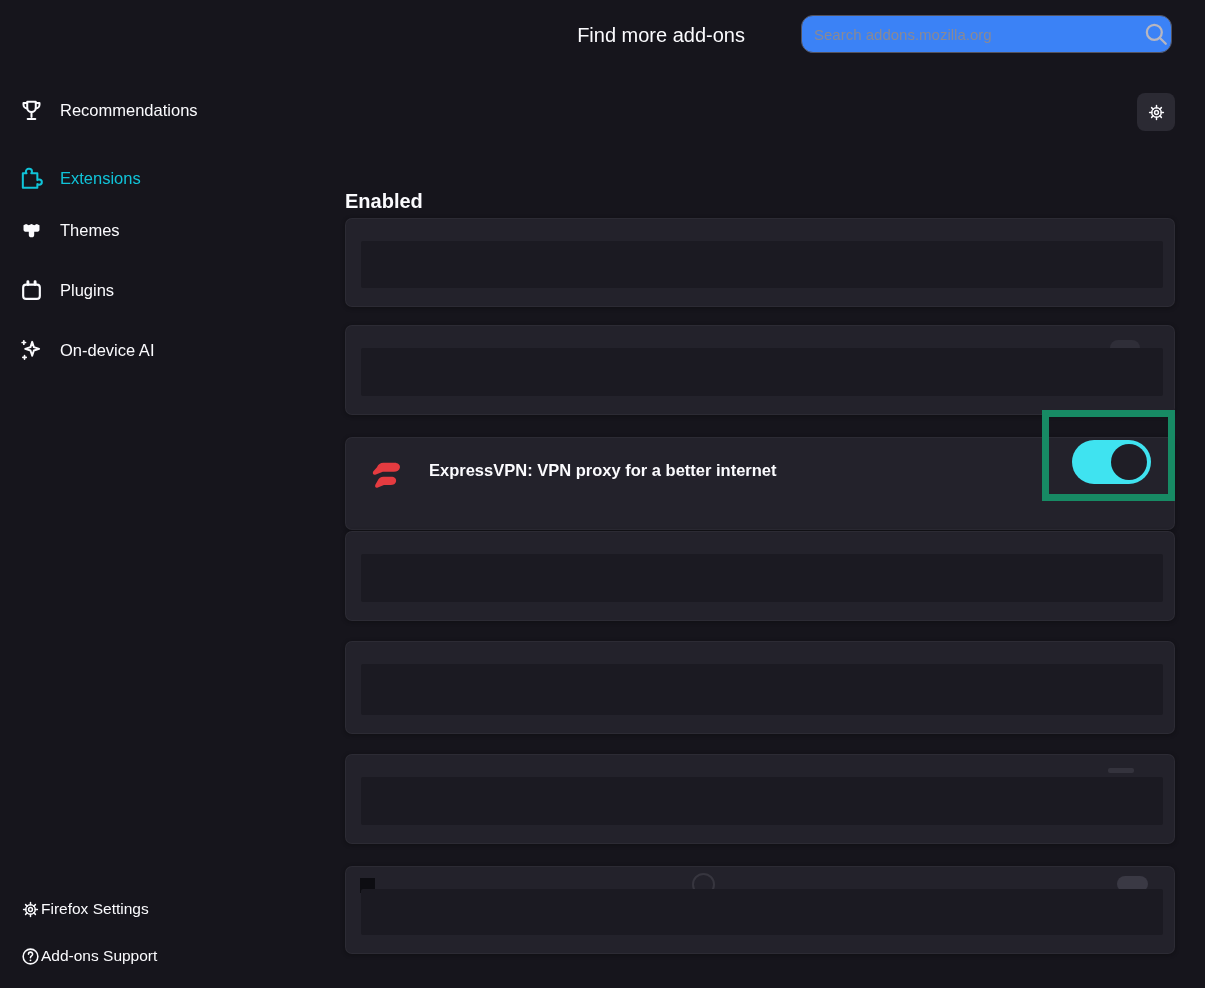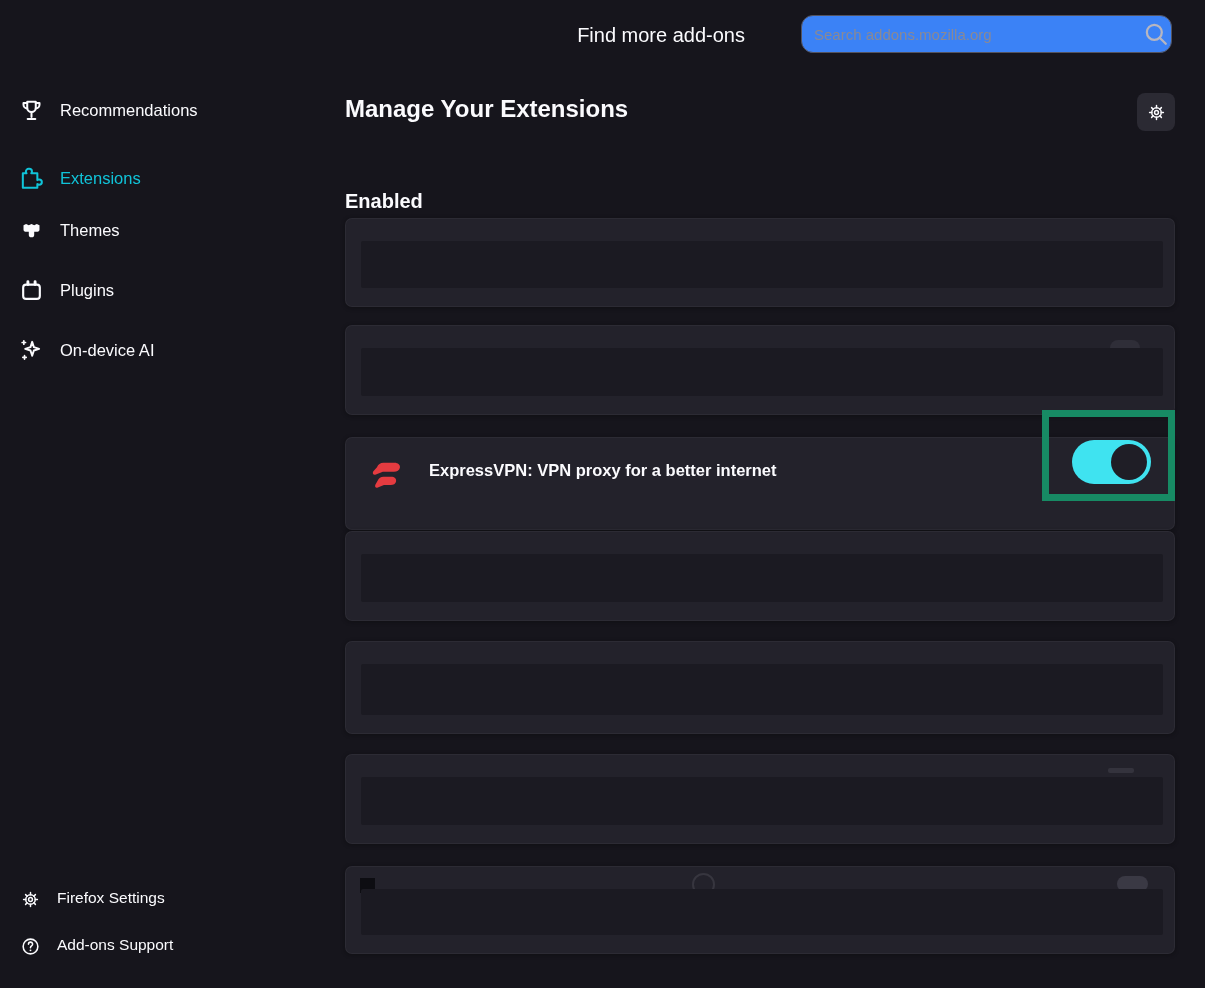--- a/index.html
+++ b/index.html
@@ -21,21 +21,21 @@
   .search-btn{position:absolute;left:1141px;top:19px;width:32px;height:32px;background:transparent;border:none;
     cursor:pointer;display:flex;align-items:center;justify-content:center;color:#b7b6c0;}
 
   
   .nav-item{position:absolute;left:18px;width:305px;height:44px;display:flex;align-items:center;gap:15px;
     color:#fbfbfe;cursor:pointer;}
   .nav-item.active{color:var(--accent);}
   .nav-icon{width:27px;height:27px;flex:0 0 27px;display:flex;align-items:center;justify-content:center;}
   .nav-icon svg{width:27px;height:27px;}
   .nav-label{font-size:16.5px;}
-  .footer-item{position:absolute;left:20px;width:300px;height:40px;display:flex;align-items:flex-start;gap:16px;
+  .footer-item{position:absolute;left:20px;width:300px;height:40px;display:flex;align-items:center;
     color:#fbfbfe;cursor:pointer;}
   .footer-item .nav-icon,.footer-item .nav-icon svg{width:21px;height:21px;flex-basis:21px;}
   .footer-label{font-size:15.5px;}
   .pos-1{top:88px;text-align:center;} .pos-2{top:156px;} .pos-3{top:208px;} .pos-4{top:268px;} .pos-5{top:328px;}
   .fpos-1{top:889px;} .fpos-2{top:936px;}
 
   
   .page-title{position:absolute;left:345px;top:95px;font-size:24px;font-weight:700;color:#fbfbfe;}
   .gear-btn{position:absolute;left:1137px;top:93px;width:38px;height:38px;border-radius:8px;background:#2b2a33;
     border:none;cursor:pointer;display:flex;align-items:center;justify-content:center;color:#fbfbfe;}
@@ -151,21 +151,20 @@
         <svg viewBox="0 0 24 24" fill="none" stroke="currentColor">
           <circle cx="12" cy="12" r="8.4" stroke-width="1.8"></circle>
           <path d="M9.6 9.3a2.4 2.4 0 1 1 3.5 2.2c-.8.4-1.1.9-1.1 1.7v.3" stroke-width="1.8" stroke-linecap="round"></path>
           <circle cx="12" cy="16.4" r="1.1" fill="currentColor" stroke="none"></circle>
         </svg>
       </span>
       <span class="footer-label">Add-ons Support</span>
     </div>
   </nav>
 
-  <h1 class="page-title">Manage Your Extensions</h1>
   <button class="gear-btn">
     <svg viewBox="0 0 24 24" fill="none" stroke="currentColor" stroke-width="1.7" stroke-linecap="round">
       <circle cx="12" cy="12" r="5.4"></circle>
         <circle cx="12" cy="12" r="2.2"></circle>
       <path d="M12 4.1v2.5M12 17.4v2.5M4.1 12h2.5M17.4 12h2.5M6.4 6.4l1.8 1.8M15.8 15.8l1.8 1.8M17.6 6.4l-1.8 1.8M8.2 15.8l-1.8 1.8"></path>
     </svg>
   </button>
   <h2 class="section-heading">Enabled</h2>
 
   <div class="cards">

